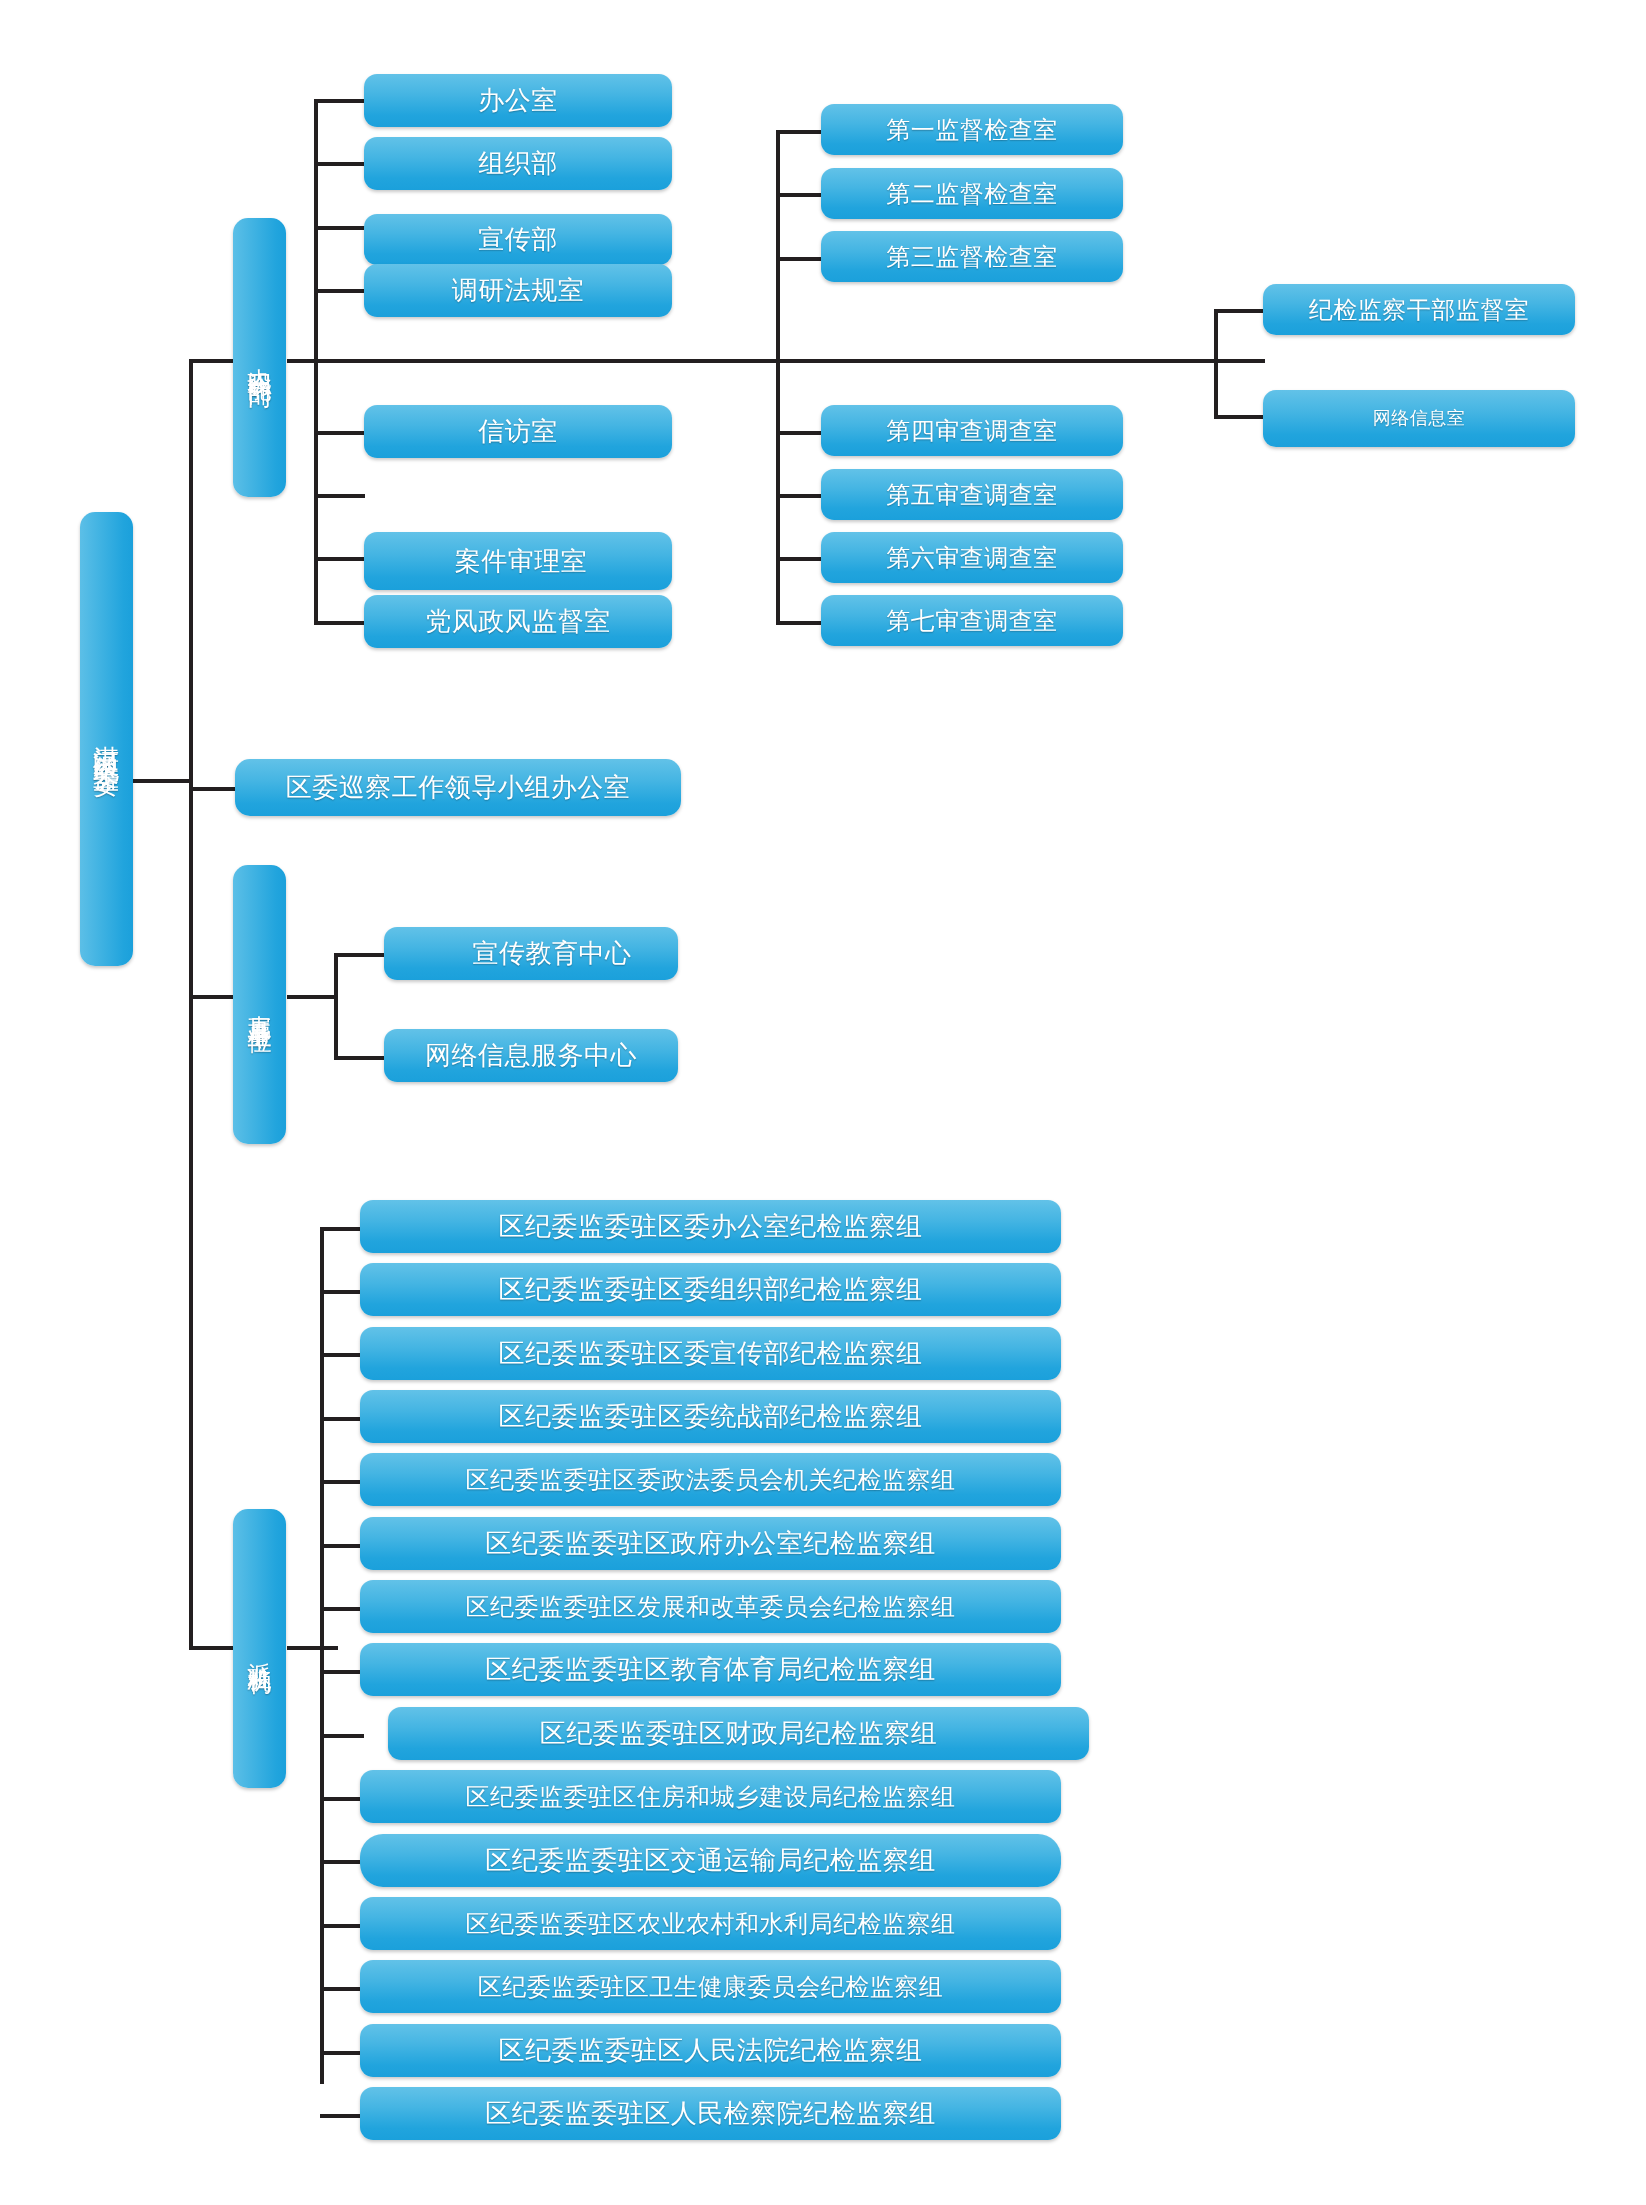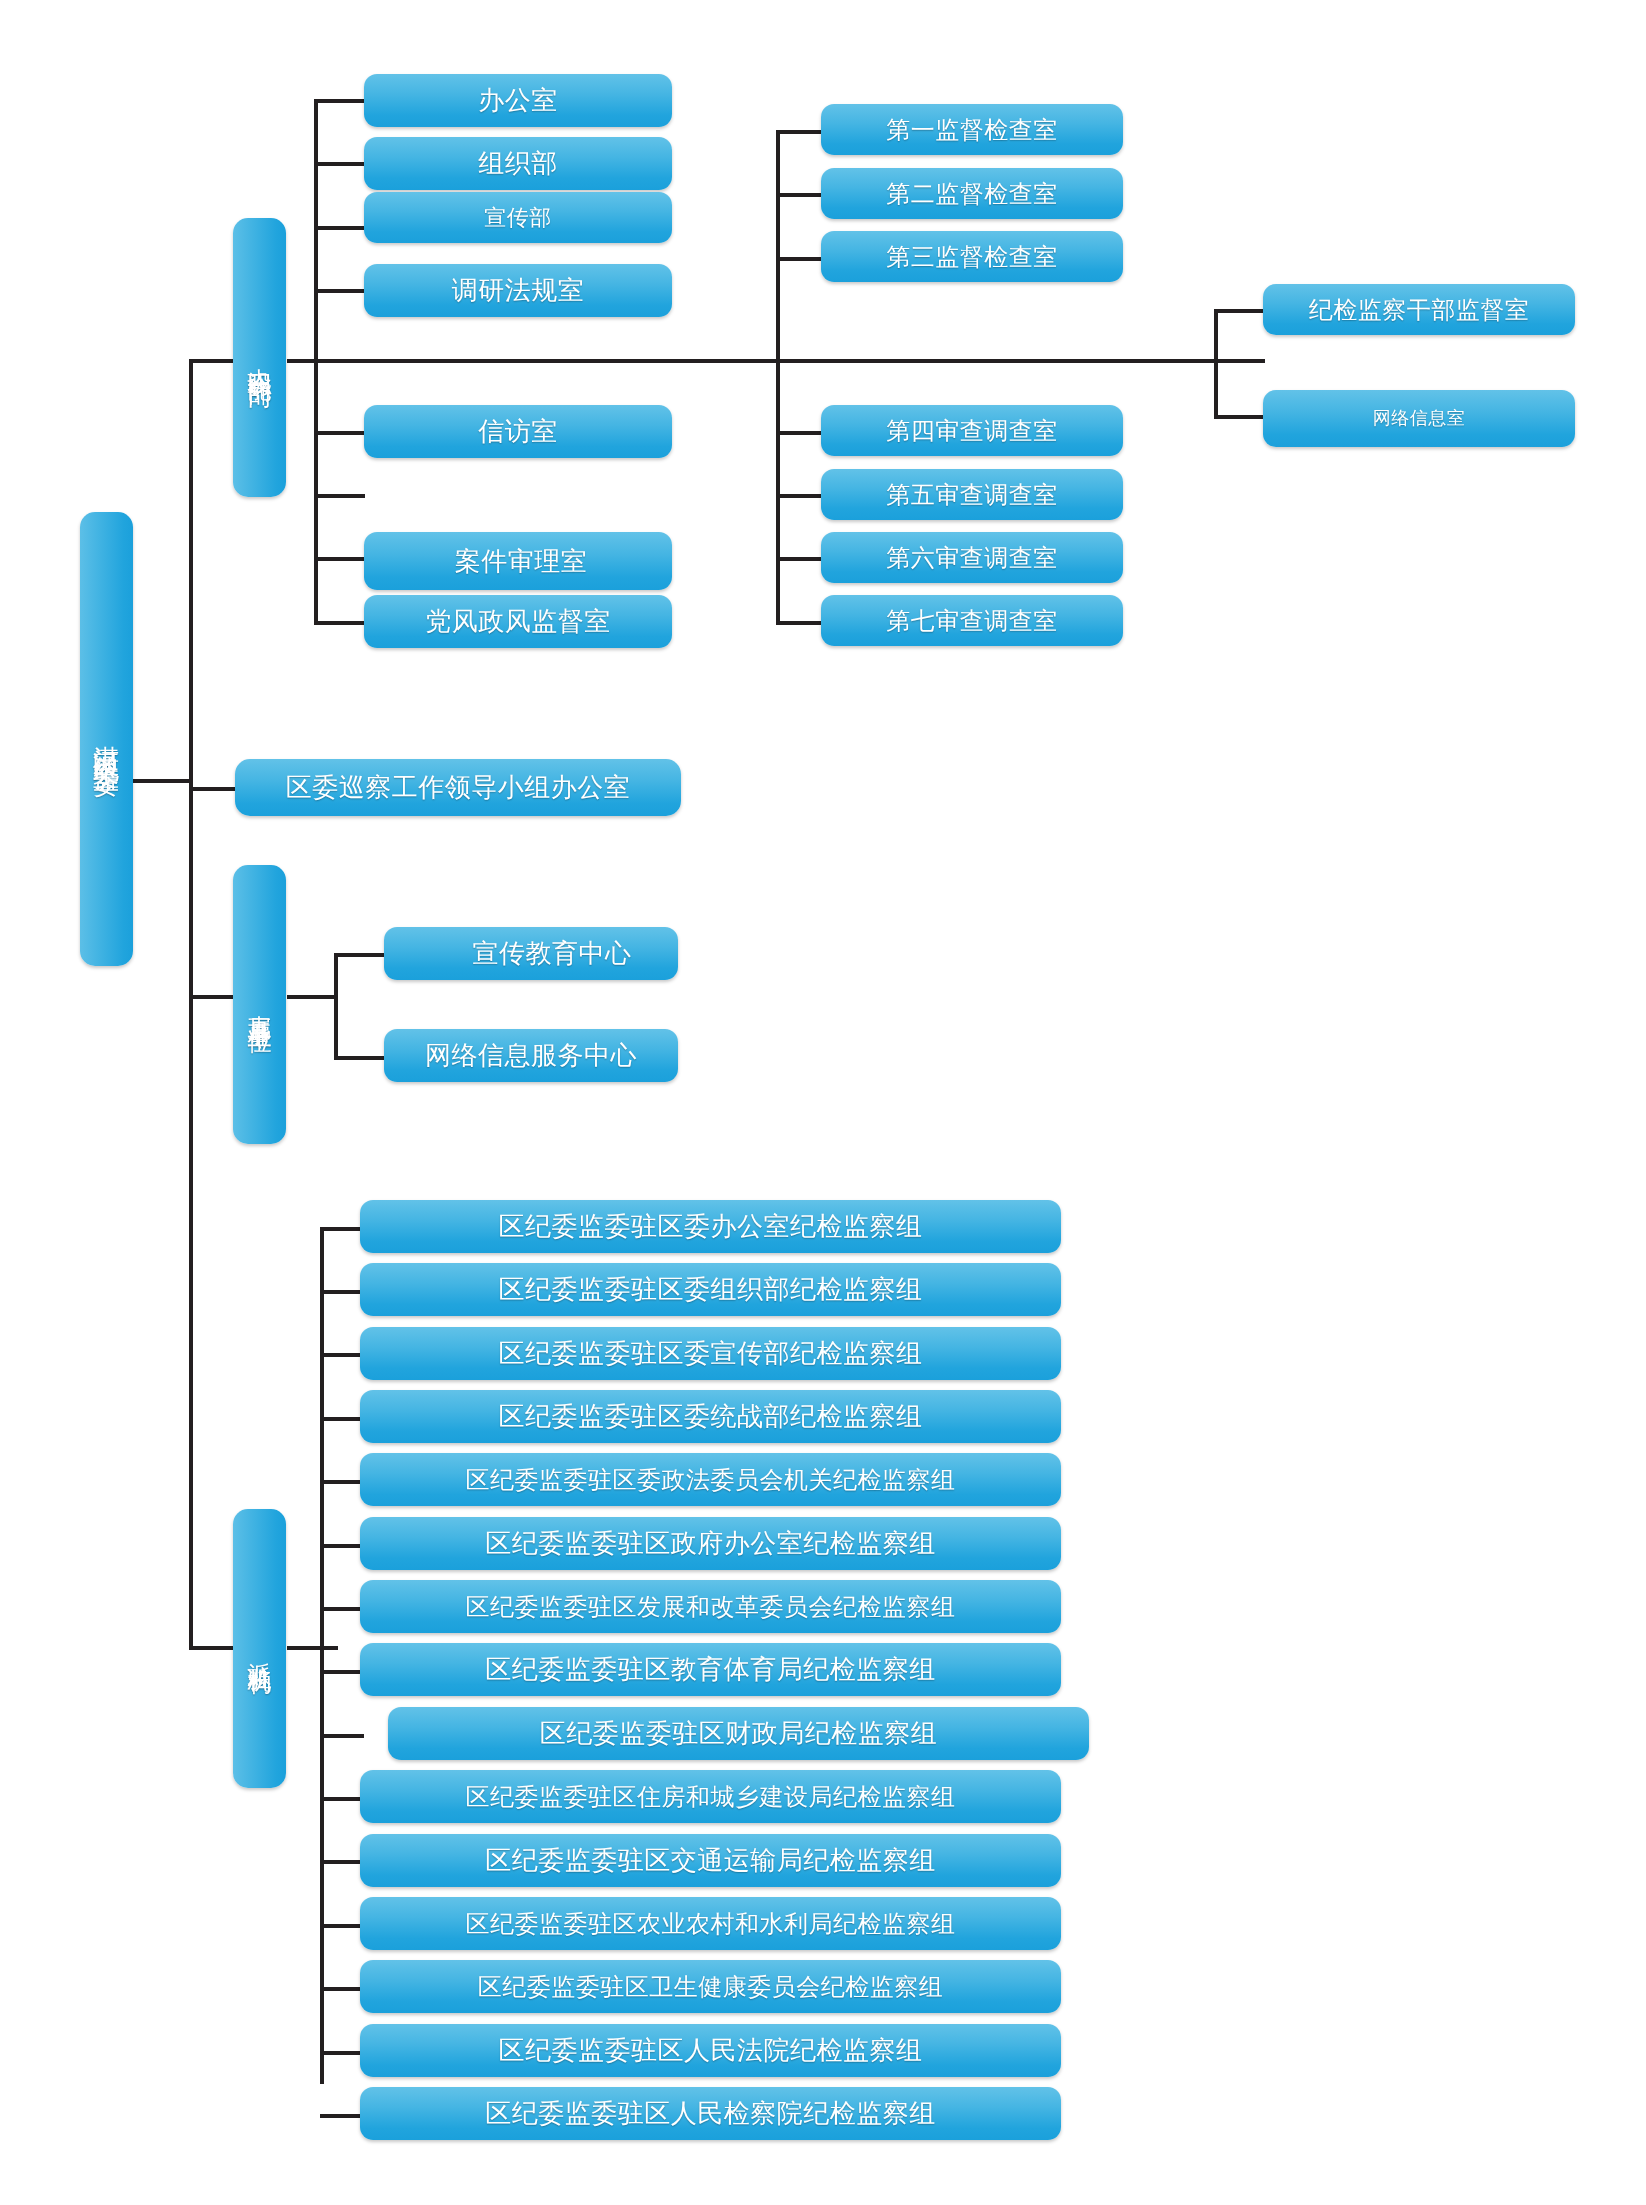--- a/index.html
+++ b/index.html
@@ -117,21 +117,21 @@
   <div class="node vert" style="left:233px;top:218px;width:53px;height:279px;font-size:24px;">内设职能部门</div>
 
   <div class="node wide" style="left:235px;top:759px;width:446px;height:57px;font-size:26px;">区委巡察工作领导小组办公室</div>
 
   <div class="node vert" style="left:233px;top:865px;width:53px;height:279px;font-size:24px;">直属事业单位</div>
 
   <div class="node vert" style="left:233px;top:1509px;width:53px;height:279px;font-size:24px;">派驻机构</div>
 
   <div class="node" style="left:364px;top:74px;width:308px;height:53px;font-size:26px;">办公室</div>
   <div class="node" style="left:364px;top:137px;width:308px;height:53px;font-size:26px;">组织部</div>
-  <div class="node" style="left:364px;top:192px;width:308px;height:51px;font-size:22px;">宣传部</div>
+  <div class="node" style="left:364px;top:214px;width:308px;height:51px;font-size:26px;">宣传部</div>
   <div class="node" style="left:364px;top:264px;width:308px;height:53px;font-size:26px;">调研法规室</div>
   <div class="node" style="left:364px;top:405px;width:308px;height:53px;font-size:26px;">信访室</div>
   <div class="node" style="left:364px;top:532px;width:308px;height:58px;font-size:26px;padding-left:6px;">案件审理室</div>
   <div class="node" style="left:364px;top:595px;width:308px;height:53px;font-size:26px;">党风政风监督室</div>
 
   <div class="node" style="left:821px;top:104px;width:302px;height:51px;font-size:24px;">第一监督检查室</div>
   <div class="node" style="left:821px;top:168px;width:302px;height:51px;font-size:24px;">第二监督检查室</div>
   <div class="node" style="left:821px;top:231px;width:302px;height:51px;font-size:24px;">第三监督检查室</div>
   <div class="node" style="left:821px;top:405px;width:302px;height:51px;font-size:24px;">第四审查调查室</div>
   <div class="node" style="left:821px;top:469px;width:302px;height:51px;font-size:24px;">第五审查调查室</div>
@@ -147,20 +147,20 @@
   <div class="node" style="left:360px;top:1200px;width:701px;height:53px;font-size:26px;">区纪委监委驻区委办公室纪检监察组</div>
   <div class="node" style="left:360px;top:1263px;width:701px;height:53px;font-size:26px;">区纪委监委驻区委组织部纪检监察组</div>
   <div class="node" style="left:360px;top:1327px;width:701px;height:53px;font-size:26px;text-align:right;">区纪委监委驻区委宣传部纪检监察组</div>
   <div class="node" style="left:360px;top:1390px;width:701px;height:53px;font-size:26px;">区纪委监委驻区委统战部纪检监察组</div>
   <div class="node" style="left:360px;top:1453px;width:701px;height:53px;font-size:24px;">区纪委监委驻区委政法委员会机关纪检监察组</div>
   <div class="node" style="left:360px;top:1517px;width:701px;height:53px;font-size:26px;">区纪委监委驻区政府办公室纪检监察组</div>
   <div class="node" style="left:360px;top:1580px;width:701px;height:53px;font-size:24px;">区纪委监委驻区发展和改革委员会纪检监察组</div>
   <div class="node" style="left:360px;top:1643px;width:701px;height:53px;font-size:26px;">区纪委监委驻区教育体育局纪检监察组</div>
   <div class="node" style="left:360px;top:1707px;width:701px;height:53px;font-size:26px;margin-left:28px;">区纪委监委驻区财政局纪检监察组</div>
   <div class="node" style="left:360px;top:1770px;width:701px;height:53px;font-size:24px;">区纪委监委驻区住房和城乡建设局纪检监察组</div>
-  <div class="node" style="left:360px;top:1834px;width:701px;height:53px;font-size:26px;">区纪委监委驻区交通运输局纪检监察组</div>
+  <div class="node" style="left:360px;top:1834px;width:701px;height:53px;font-size:26px;border-radius:23px;">区纪委监委驻区交通运输局纪检监察组</div>
   <div class="node" style="left:360px;top:1897px;width:701px;height:53px;font-size:24px;">区纪委监委驻区农业农村和水利局纪检监察组</div>
   <div class="node" style="left:360px;top:1960px;width:701px;height:53px;font-size:24px;">区纪委监委驻区卫生健康委员会纪检监察组</div>
   <div class="node" style="left:360px;top:2024px;width:701px;height:53px;font-size:26px;">区纪委监委驻区人民法院纪检监察组</div>
   <div class="node" style="left:360px;top:2087px;width:701px;height:53px;font-size:26px;">区纪委监委驻区人民检察院纪检监察组</div>
 
 </div>
 
 
 </body></html>

